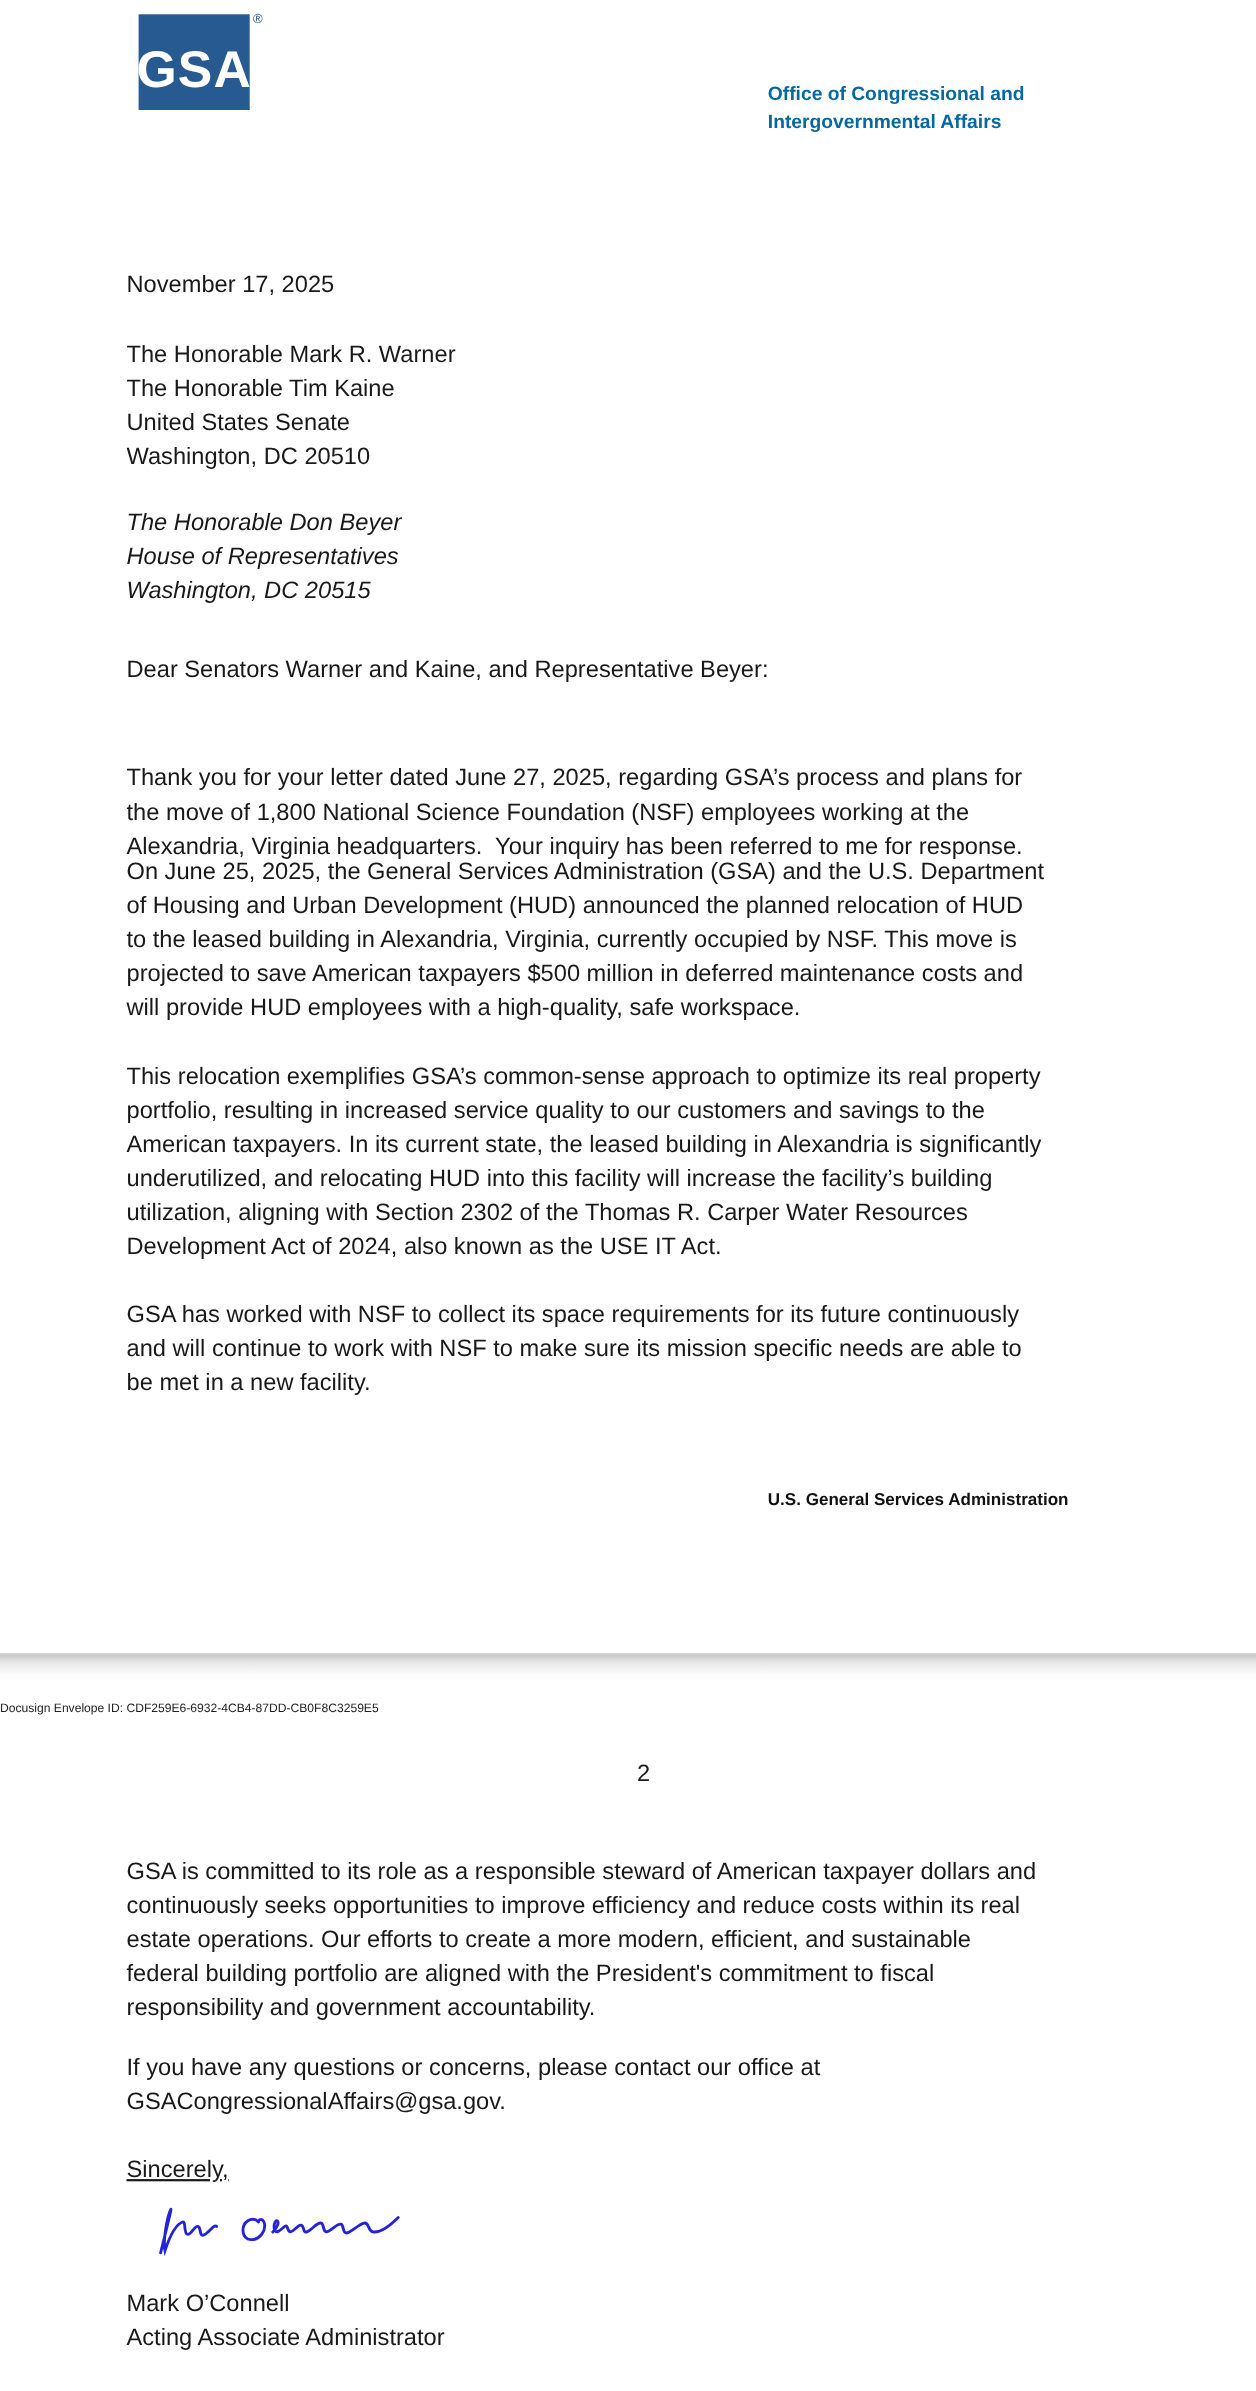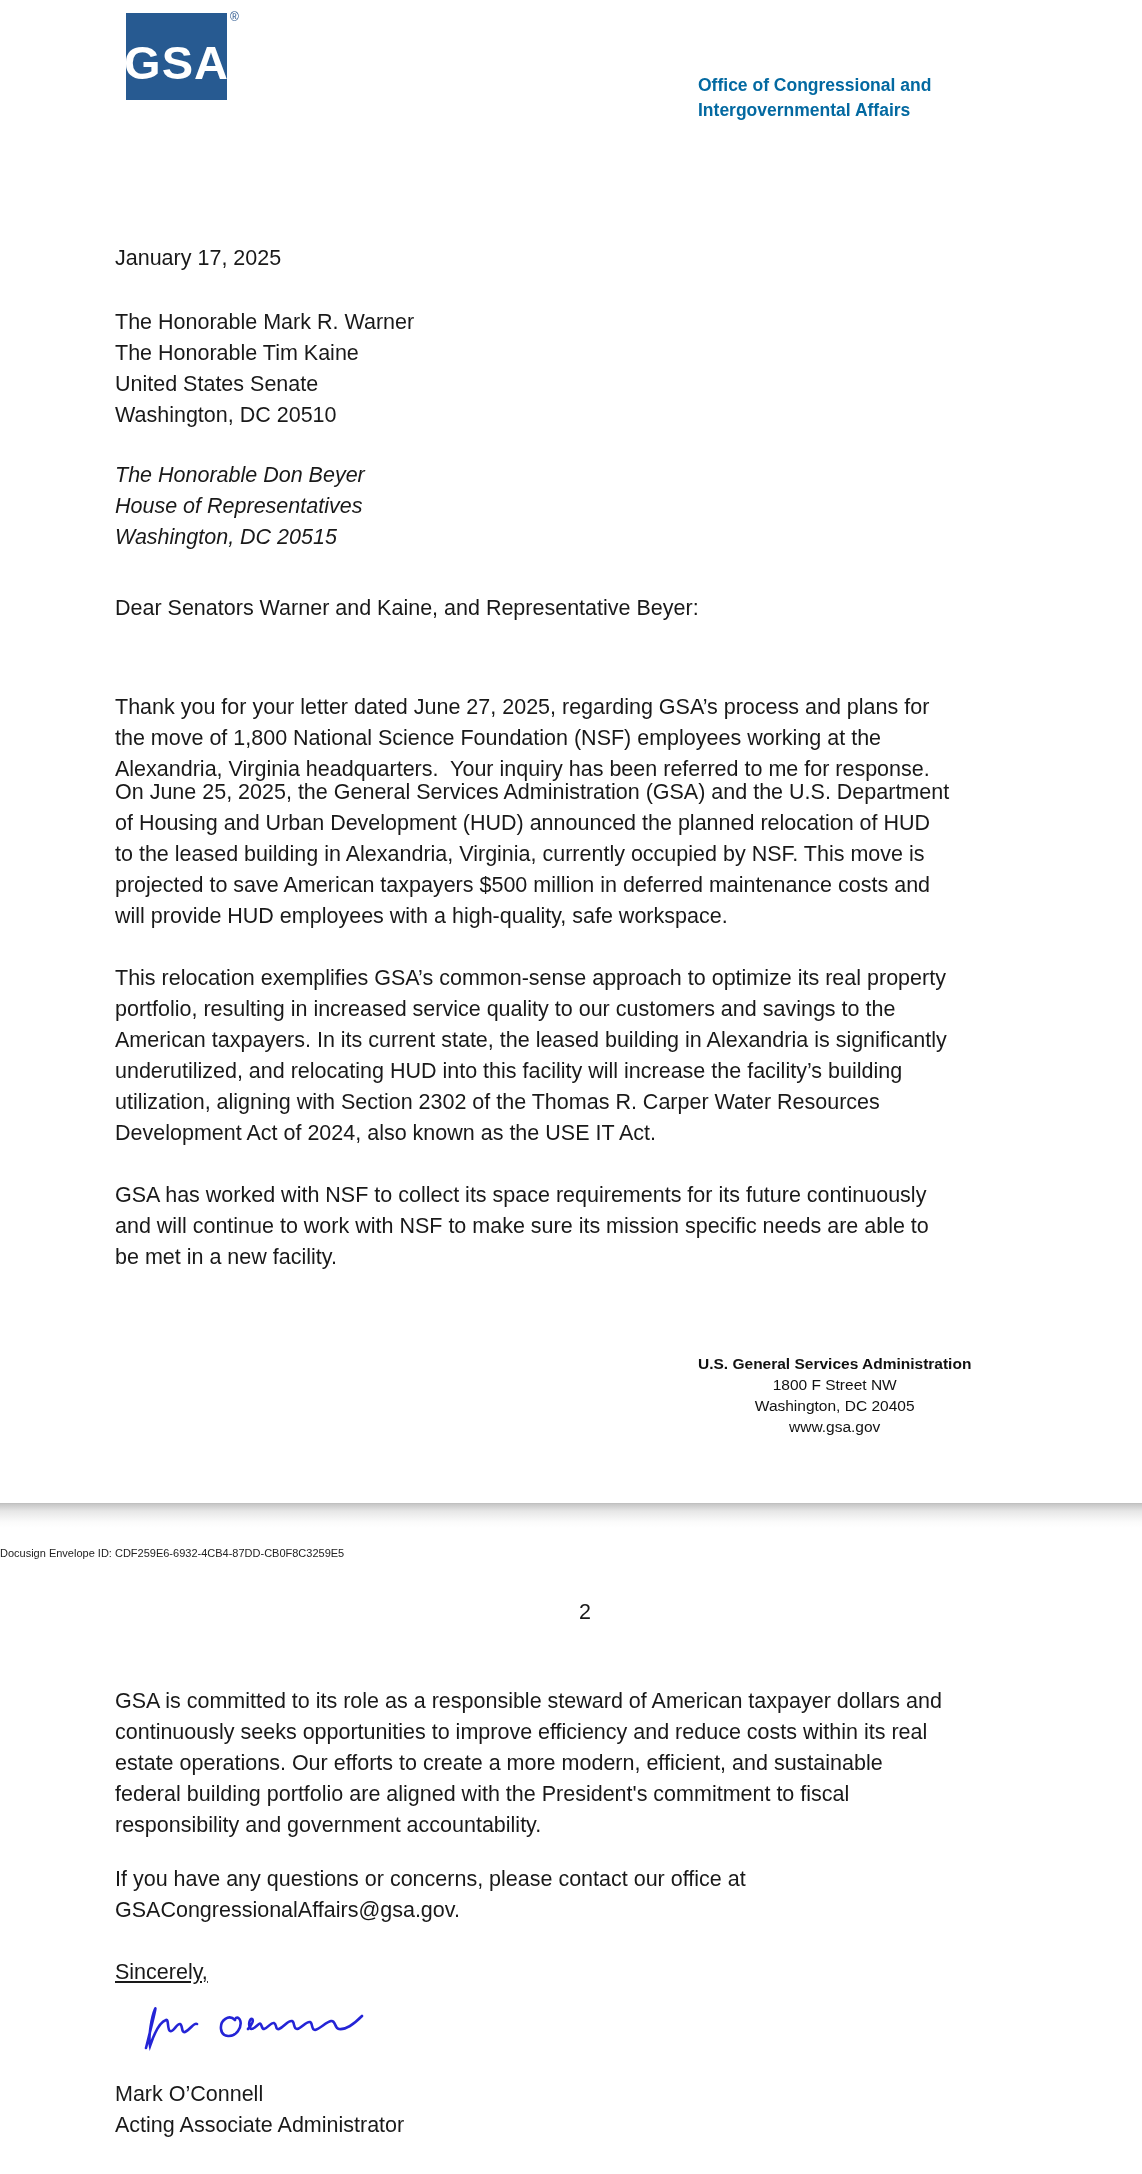--- a/index.html
+++ b/index.html
@@ -95,21 +95,21 @@
   <div>
 
     <div class="abs gsa-logo">
       <span class="gsa-logo-text">GSA</span>
     </div>
     <span class="abs gsa-reg">®</span>
 
     <div class="abs dept-title">Office of Congressional and
 Intergovernmental Affairs</div>
 
-    <div class="abs pre body-text date-line">January 17, 2025</div>
+    <div class="abs pre body-text date-line">November 17, 2025</div>
 
     <div class="abs pre body-text addr-senate">The Honorable Mark R. Warner
 The Honorable Tim Kaine
 United States Senate
 Washington, DC 20510</div>
 
     <div class="abs pre body-text addr-house">The Honorable Don Beyer
 House of Representatives
 Washington, DC 20515</div>
 
@@ -131,23 +131,20 @@
 underutilized, and relocating HUD into this facility will increase the facility’s building
 utilization, aligning with Section 2302 of the Thomas R. Carper Water Resources
 Development Act of 2024, also known as the USE IT Act.</div>
 
     <div class="abs pre body-text para-4">GSA has worked with NSF to collect its space requirements for its future continuously
 and will continue to work with NSF to make sure its mission specific needs are able to
 be met in a new facility.</div>
 
     <div class="abs footer-block">
       <div class="footer-org">U.S. General Services Administration</div>
-      <div class="pre">1800 F Street NW
-Washington, DC 20405
-www.gsa.gov</div>
     </div>
 
   </div>
 
   <div class="abs page-separator"></div>
 
   <div>
 
     <div class="abs docusign-line">Docusign Envelope ID: CDF259E6-6932-4CB4-87DD-CB0F8C3259E5</div>
 

